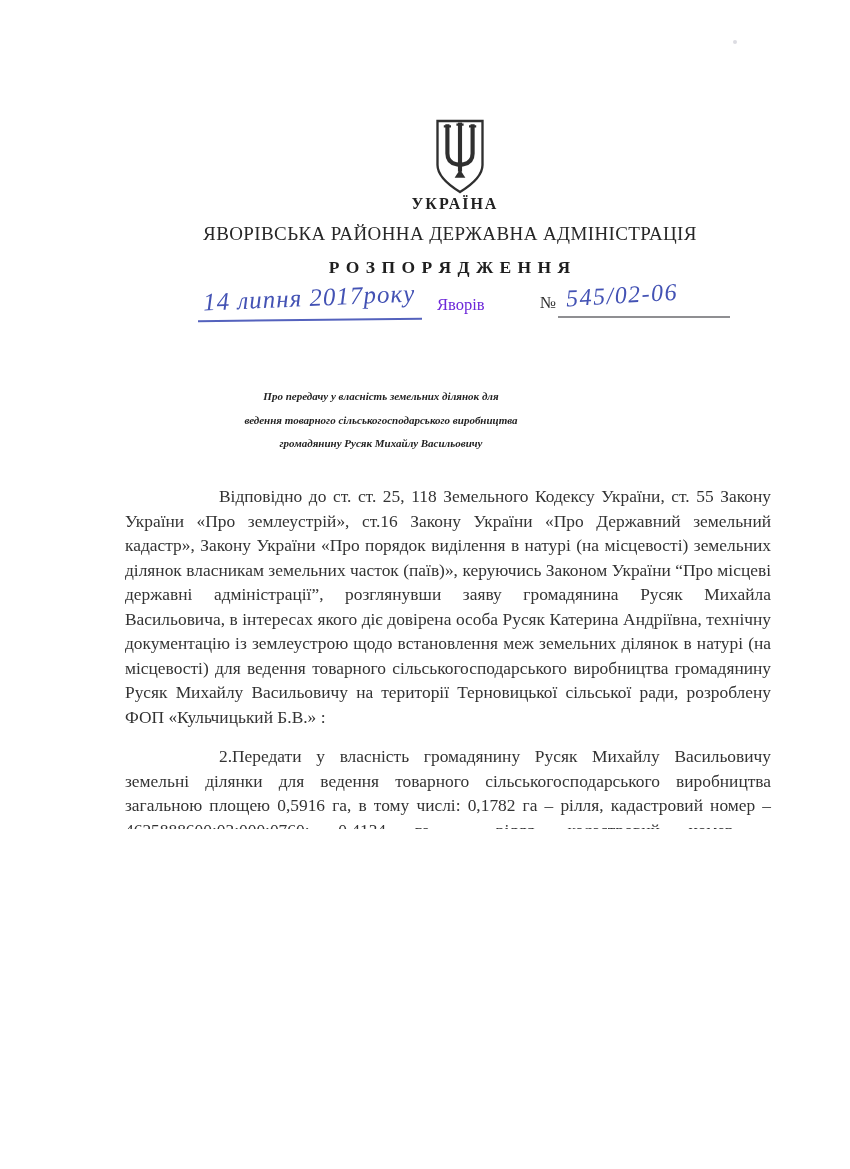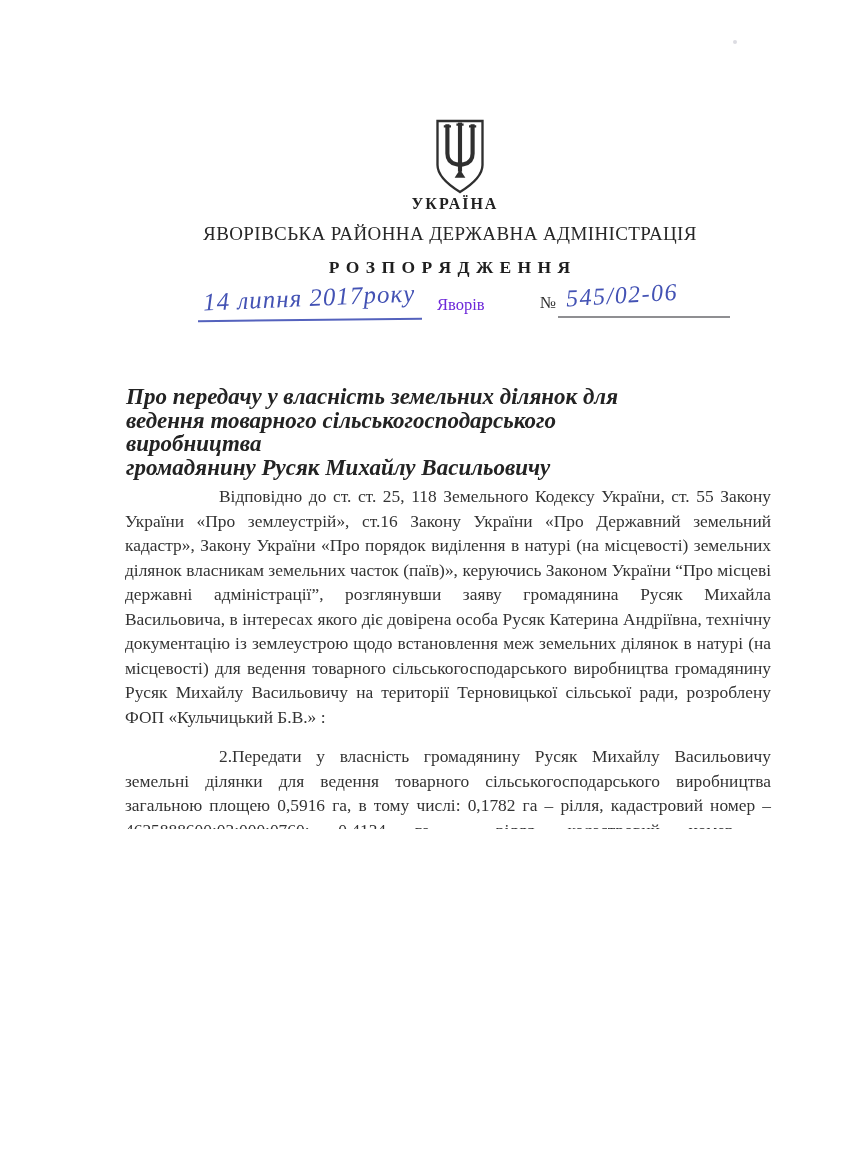--- a/index.html
+++ b/index.html
@@ -31,21 +31,21 @@
   .place{position:absolute;left:437px;top:295px;font-size:16.5px;color:#6d28d9;}
   .numsign{position:absolute;left:540px;top:293px;font-size:17px;color:#303030;}
   .num-hw{
     position:absolute;left:566px;top:282px;font-size:24px;letter-spacing:1.5px;
     transform:rotate(-3.5deg);white-space:nowrap;
   }
   .num-line{position:absolute;left:558px;top:316px;width:172px;height:1.5px;background:#8f8f92;}
   
   .subject{
     position:absolute;left:126px;top:385px;width:510px;
-    font-weight:bold;font-style:italic;font-size:23px;line-height:23.5px;color:#232323;
+    font-weight:bold;font-style:italic;font-size:11px;line-height:23.5px;color:#232323;text-align:center;
   }
   
   .bodytext{
     position:absolute;left:110px;top:469px;width:676px;
     font-size:17.4px;line-height:24.5px;text-align:justify;color:#333;
   }
   .bodytext p{margin:15px;text-indent:94px;}
   
   .sig-title{position:absolute;left:146px;top:1048px;font-weight:bold;font-size:17px;color:#242424;}
   .sig-name{position:absolute;left:635px;top:1048px;font-weight:bold;font-size:24px;letter-spacing:1px;color:#242424;}

